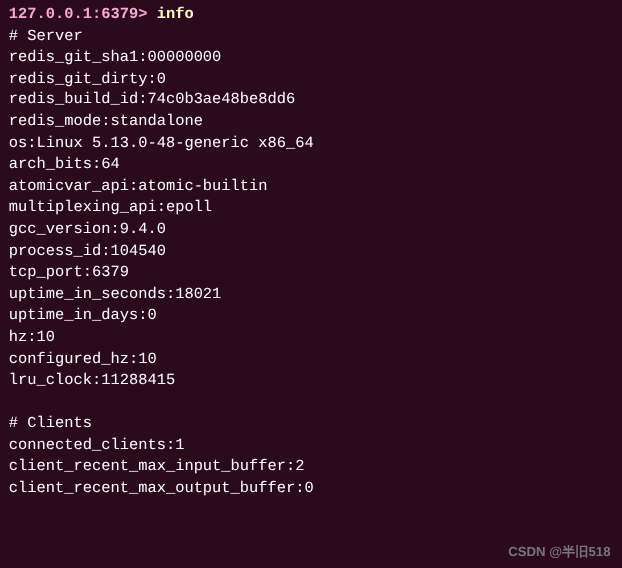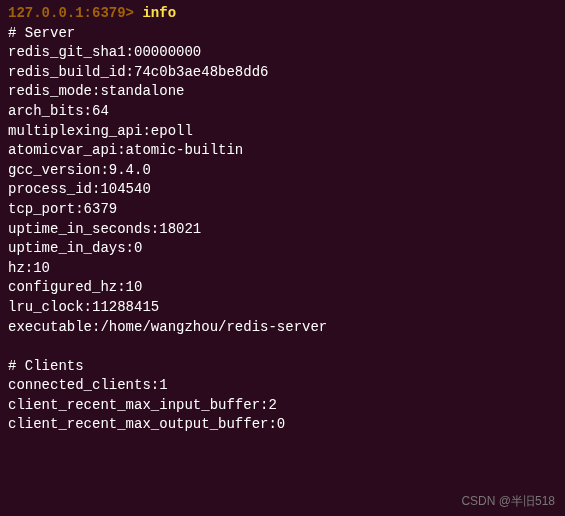--- a/index.html
+++ b/index.html
@@ -20,57 +20,58 @@
       position: relative;
     }
     .terminal-line {
       white-space: pre;
       font-weight: normal;
     }
     .prompt-line {
       font-weight: bold;
     }
     .prompt {
-      color: #a16207;
+      color: #f9a8d4;
       text-align: center;
     }
     .command {
-      color: #fde047;
+      color: #fef9c3;
     }
     .watermark {
       position: absolute;
       bottom: 6px;
       right: 10px;
       color: #777;
       font-size: 12px;
       font-family: sans-serif;
-      font-weight: normal;
+      font-weight: bold;
     }
   </style>
 </head>
 <body>
 
 <div class="terminal">
   <div class="terminal-line prompt-line"><span class="prompt">127.0.0.1:6379&gt;</span> <span class="command">info</span></div>
   <div class="terminal-line"># Server</div>
   <div class="terminal-line">redis_git_sha1:00000000</div>
+  <div class="terminal-line">redis_git_dirty:0</div>
   <div class="terminal-line">redis_build_id:74c0b3ae48be8dd6</div>
   <div class="terminal-line">redis_mode:standalone</div>
+  <div class="terminal-line">os:Linux 5.13.0-48-generic x86_64</div>
   <div class="terminal-line">arch_bits:64</div>
+  <div class="terminal-line">atomicvar_api:atomic-builtin</div>
   <div class="terminal-line">multiplexing_api:epoll</div>
-  <div class="terminal-line">atomicvar_api:atomic-builtin</div>
   <div class="terminal-line">gcc_version:9.4.0</div>
   <div class="terminal-line">process_id:104540</div>
   <div class="terminal-line">tcp_port:6379</div>
   <div class="terminal-line">uptime_in_seconds:18021</div>
   <div class="terminal-line">uptime_in_days:0</div>
   <div class="terminal-line">hz:10</div>
   <div class="terminal-line">configured_hz:10</div>
   <div class="terminal-line">lru_clock:11288415</div>
-  <div class="terminal-line">executable:/home/wangzhou/redis-server</div>
   <div class="terminal-line">&nbsp;</div>
   <div class="terminal-line"># Clients</div>
   <div class="terminal-line">connected_clients:1</div>
   <div class="terminal-line">client_recent_max_input_buffer:2</div>
   <div class="terminal-line">client_recent_max_output_buffer:0</div>
 
 </div>
 
 <div class="watermark">CSDN @半旧518</div>
 

